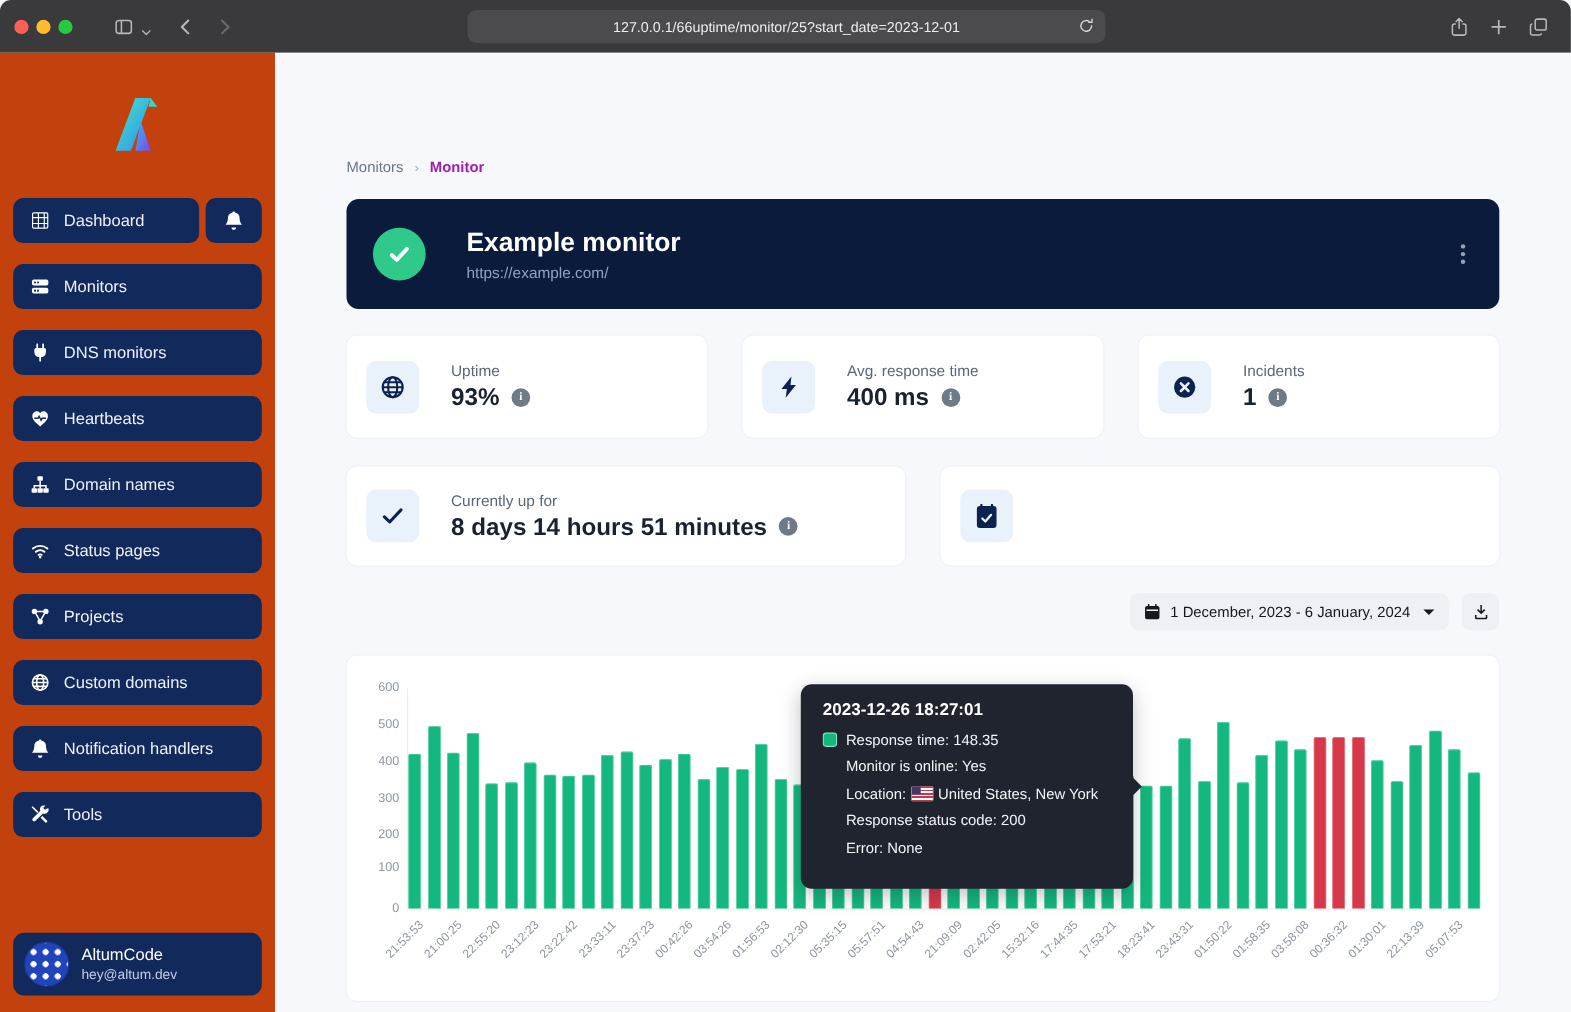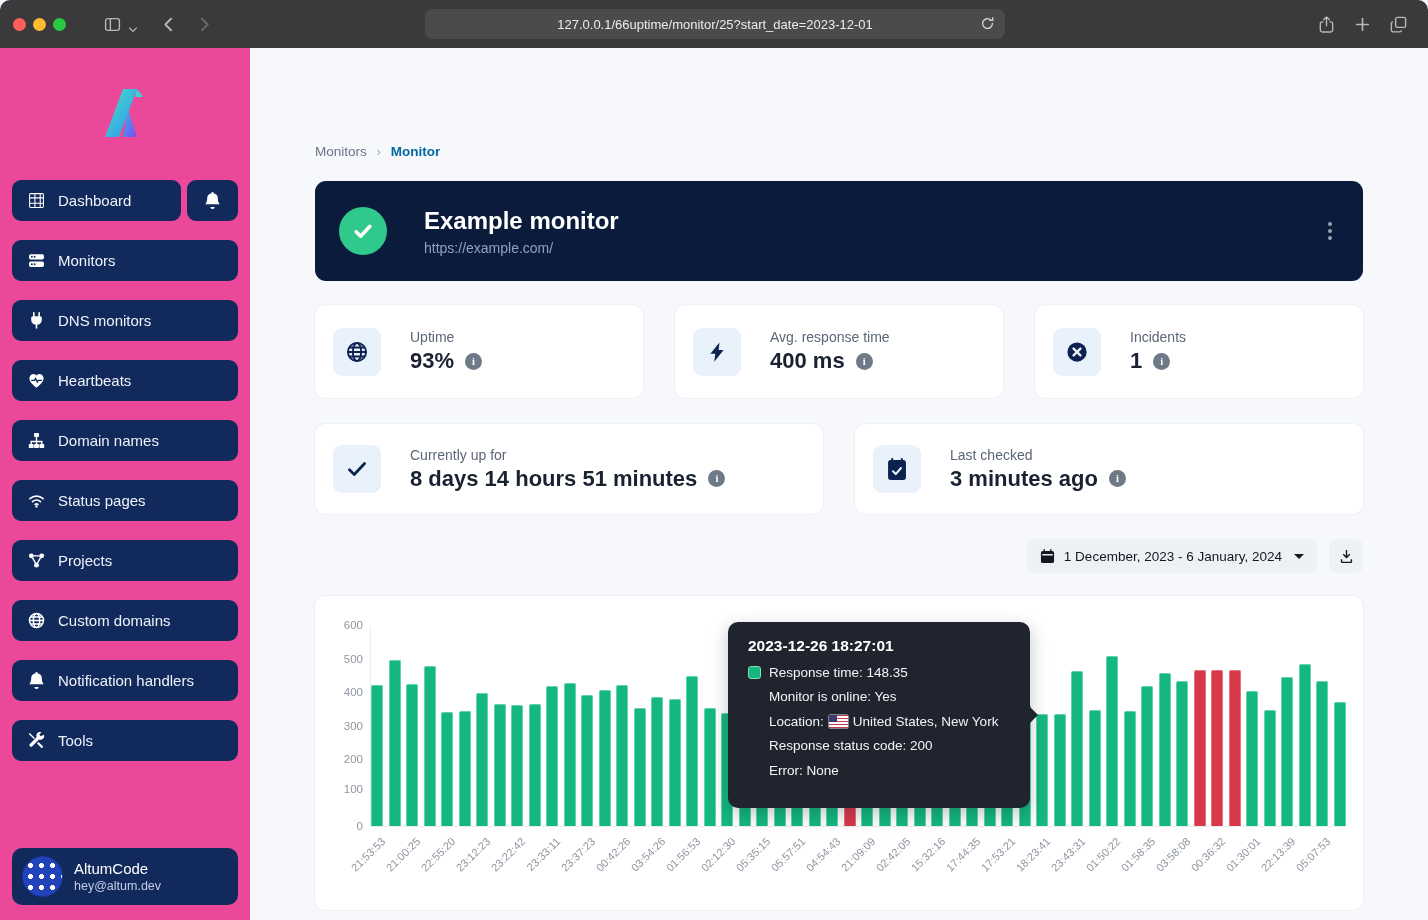--- a/index.html
+++ b/index.html
@@ -10,42 +10,42 @@
   .tl { position:absolute; top:18px; width:13px; height:13px; border-radius:50%; }
   .chrome-ico { position:absolute; top:16px; width:17px; height:17px; color:#b9b9ba; }
   .chrome-ico svg { width:100%; height:100%; display:block; }
   .chrome-ico.dim { color:#6a6a6c; }
   .url-pill { position:absolute; left:425px; top:9px; width:580px; height:30px; background:#4b4b4d; border-radius:8px; display:flex; align-items:center; justify-content:center; }
   .url-text { color:#ececec; font-size:13px; }
   .reload-ico { position:absolute; right:10px; top:7px; width:15px; height:15px; color:#d6d6d6; }
   .reload-ico svg { width:100%; height:100%; }
 
   
-  .sidebar { position:absolute; left:0; top:48px; width:250px; height:872px; background:#ec4899; }
+  .sidebar { position:absolute; left:0; top:48px; width:250px; height:872px; background:#c2410c; }
   .side-logo { position:absolute; left:0; top:12px; width:250px; height:106px; display:flex; align-items:center; justify-content:center; }
   .side-nav { position:absolute; left:12px; top:132px; width:226px; display:flex; flex-direction:column; gap:19px; }
   .side-row { display:flex; gap:6px; }
   .side-item { height:41px; background:#12295c; border-radius:9px; display:flex; align-items:center; padding:0 0 0 16px; cursor:pointer; color:#eef2fa; }
   .side-item.grow { flex:1; }
   .side-ico { width:17px; height:17px; display:inline-flex; color:#ffffff; flex:none; }
   .side-ico svg { width:100%; height:100%; display:block; }
   .side-label { margin-left:13px; font-size:15px; white-space:nowrap; }
   .bell-btn { width:51px; height:41px; background:#12295c; border-radius:9px; display:flex; align-items:center; justify-content:center; cursor:pointer; color:#fff; }
   .user-card { position:absolute; left:12px; bottom:15px; width:226px; height:57px; background:#12295c; border-radius:10px; display:flex; align-items:center; padding:0 10px; }
   .avatar { width:41px; height:41px; border-radius:50%; background:#2244bb; background-image:radial-gradient(#ffffff 2.6px, rgba(255,255,255,0) 2.8px); background-size:11px 11px; background-position:2px 3px; border:1px solid #1a379c; flex:none; }
   .user-meta { margin-left:11px; }
   .user-name { color:#ffffff; font-size:15px; }
   .user-email { color:#c3cde4; font-size:12.5px; margin-top:2px; }
 
   
   .main { position:absolute; left:250px; top:48px; width:1178px; height:872px; background:#f6f8fc; }
   .crumbs { position:absolute; left:65px; top:96px; font-size:13.5px; display:flex; align-items:center; gap:10px; }
   .crumb-a { color:#6b7485; }
   .crumb-sep { color:#a3abb8; font-size:12px; }
-  .crumb-b { color:#0369a1; font-weight:700; }
+  .crumb-b { color:#a21caf; font-weight:700; }
 
   .hero { position:absolute; left:65px; top:85px; width:1048px; height:100px; top:133px; background:#0a1b3c; border-radius:11px; display:flex; align-items:center; padding:0 24px; }
   .status-circle { width:48px; height:48px; border-radius:50%; background:#2fc98b; display:flex; align-items:center; justify-content:center; flex:none; }
   .status-circle svg { width:22px; height:22px; color:#ffffff; }
   .hero-text { margin-left:37px; }
   .hero-title { color:#ffffff; font-size:24px; font-weight:700; }
   .hero-url { color:#93a1bd; font-size:14px; margin-top:5px; }
   .hero-menu { margin-left:auto; color:#99a2b4; width:18px; display:flex; flex-direction:column; align-items:center; gap:3px; cursor:pointer; }
   .hero-menu i { width:4px; height:4px; border-radius:50%; background:#99a2b4; }
 
@@ -378,27 +378,20 @@
         </span>
       </div>
       <div class="info-card">
         <span class="icon-tile">
           <span style="display: flex;">
             <svg viewBox="0 0 16 16">
               <path fill="currentColor" d="M4.5 0c.41 0 .75.34.75.75V1.5h5.5V.75a.75.75 0 0 1 1.5 0V1.5h.25a2 2 0 0 1 2 2V14a2 2 0 0 1-2 2h-9a2 2 0 0 1-2-2V3.5a2 2 0 0 1 2-2h.25V.75c0-.41.34-.75.75-.75z"></path>
               <path d="M5.1 9.7l2 2 3.8-4.4" stroke="#e9f1fb" stroke-width="1.5" fill="none" stroke-linecap="round" stroke-linejoin="round"></path>
             </svg>
           </span>
-        </span>
-        <span class="stat-text">
-          <div class="stat-label">Last checked</div>
-          <div class="stat-value-row">
-            <span class="stat-value">3 minutes ago</span>
-            <span class="info-dot"></span>
-          </div>
         </span>
       </div>
     </div>
 
   <div class="range-row">
     <div class="range-btn">
       <svg viewBox="0 0 16 16" fill="currentColor">
           <path d="M4.5 0a.75.75 0 0 1 .75.75V2h5.5V.75a.75.75 0 0 1 1.5 0V2H13a2 2 0 0 1 2 2v9a2 2 0 0 1-2 2H3a2 2 0 0 1-2-2V4a2 2 0 0 1 2-2h.75V.75A.75.75 0 0 1 4.5 0zM2.4 5.4v1.4h11.2V5.4z"></path>
         </svg>
       <span>1 December, 2023 - 6 January, 2024</span>

